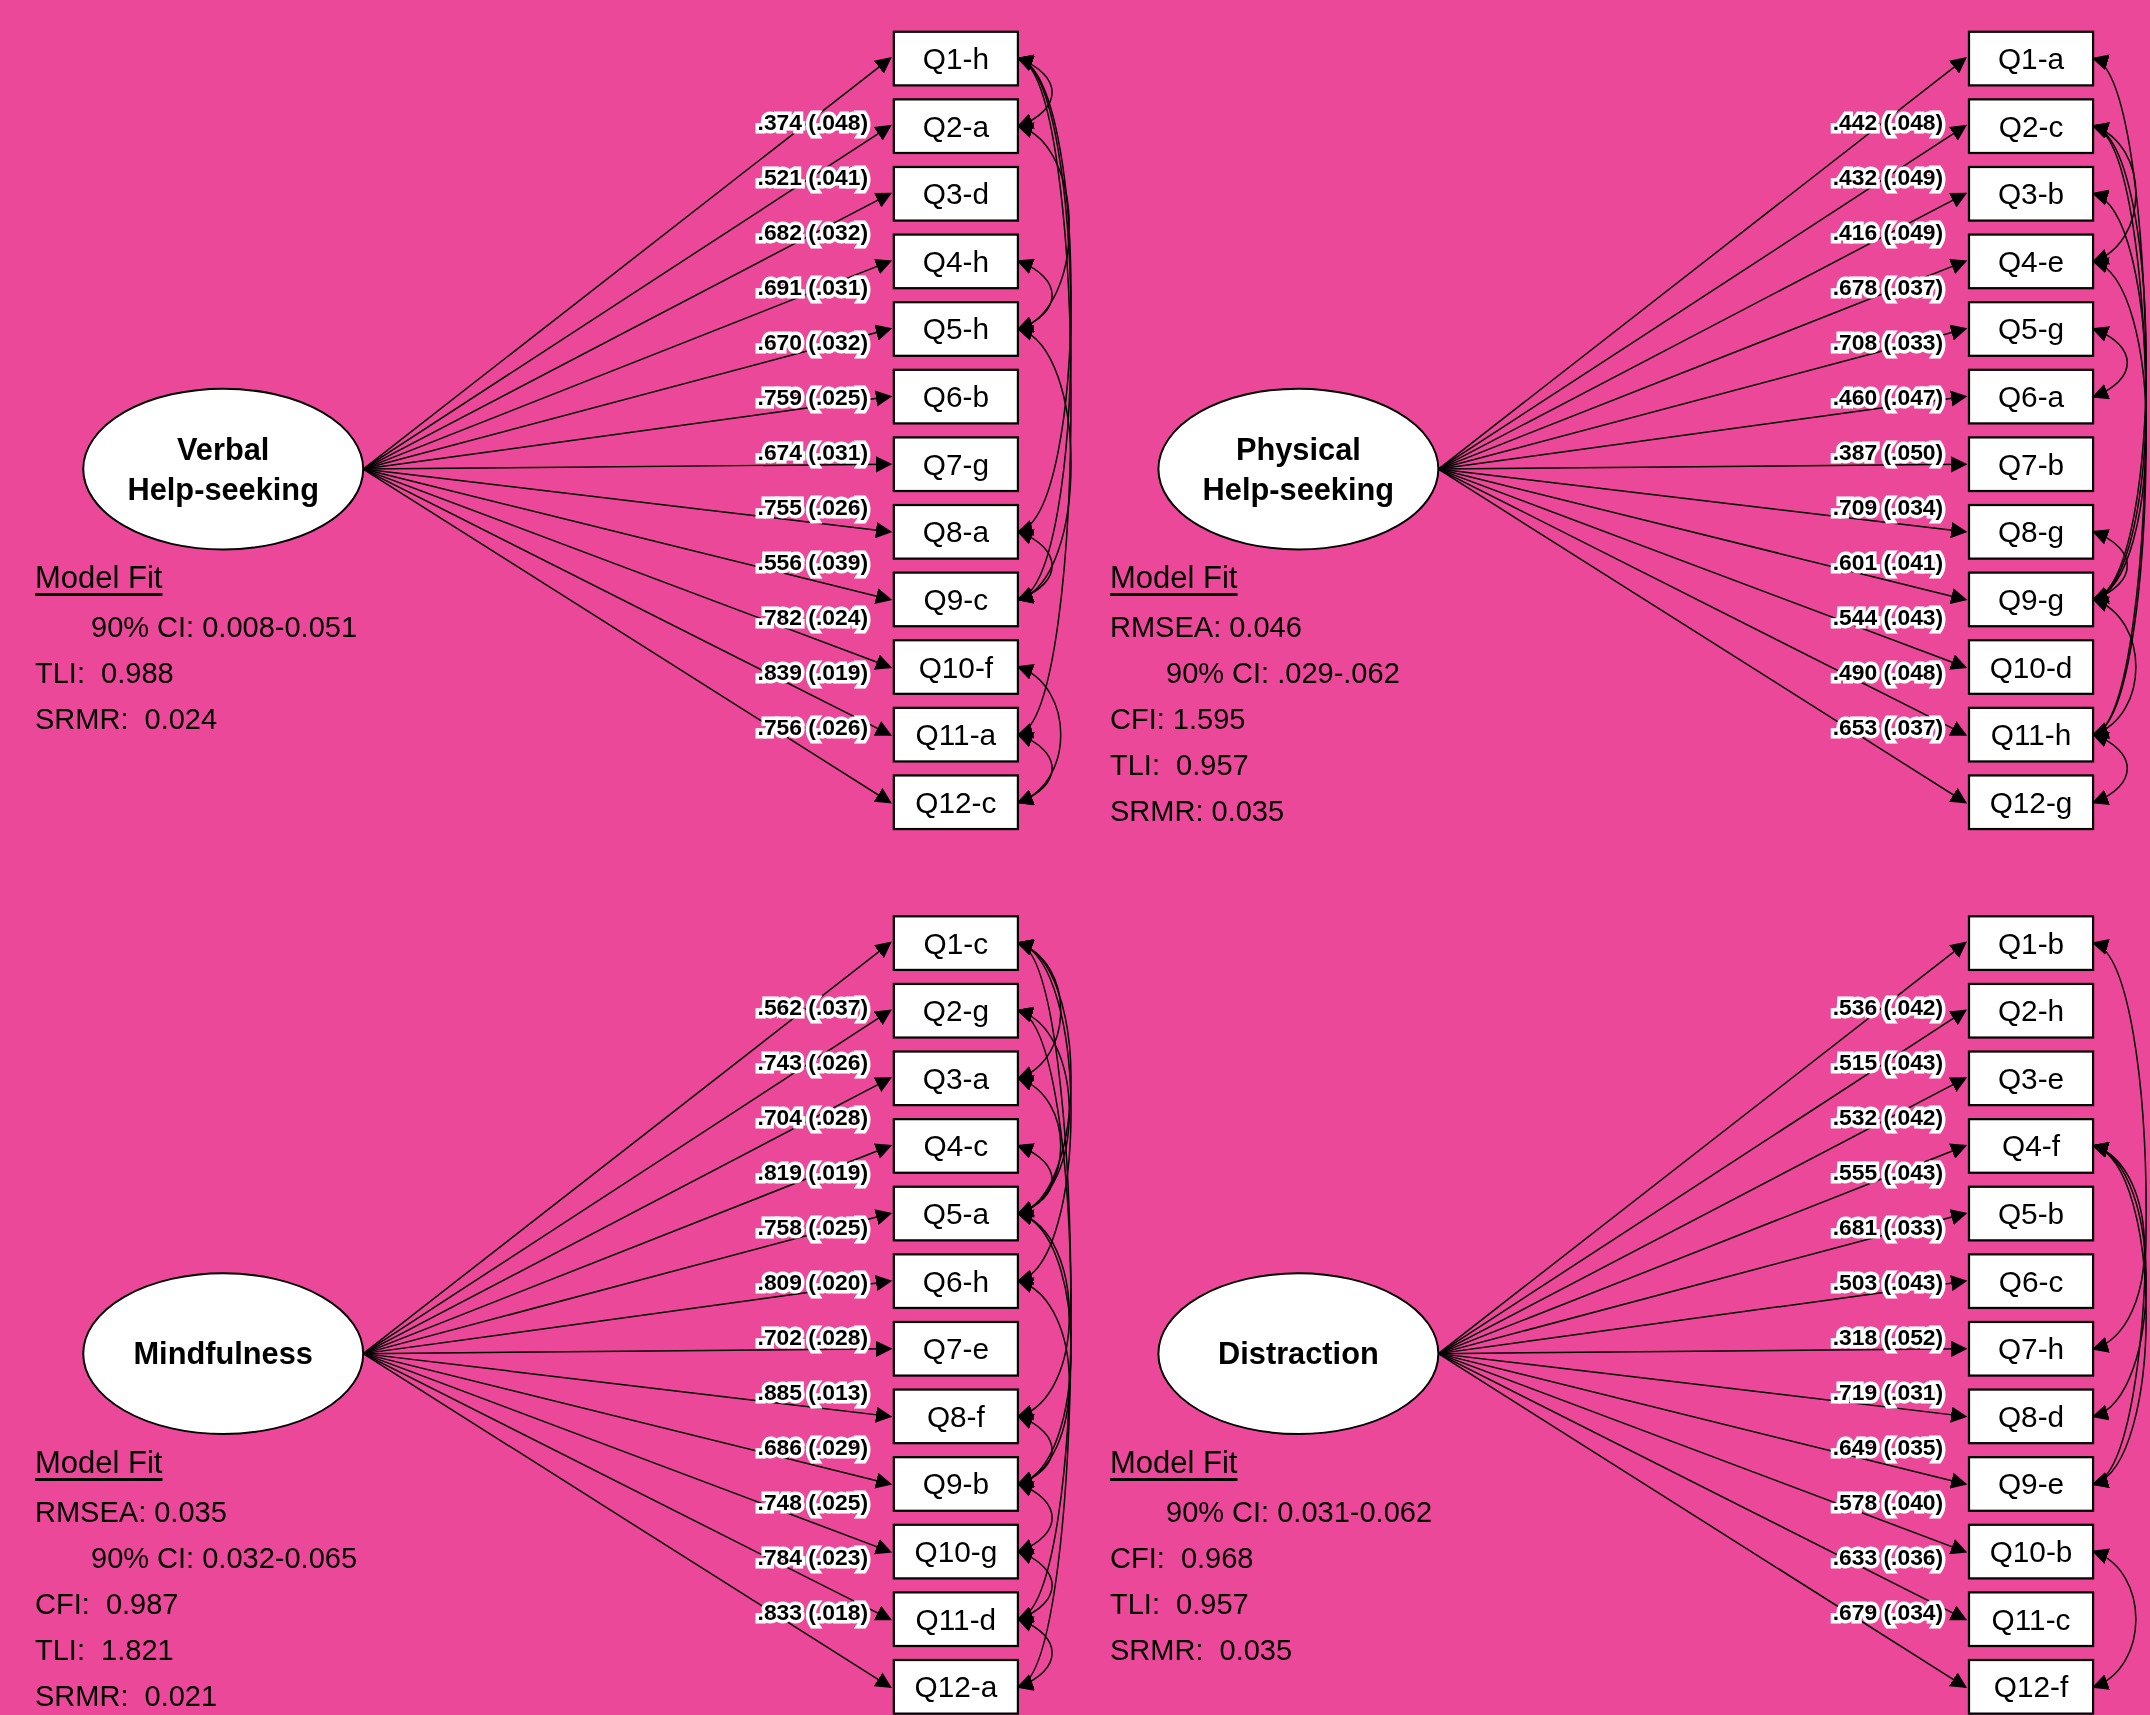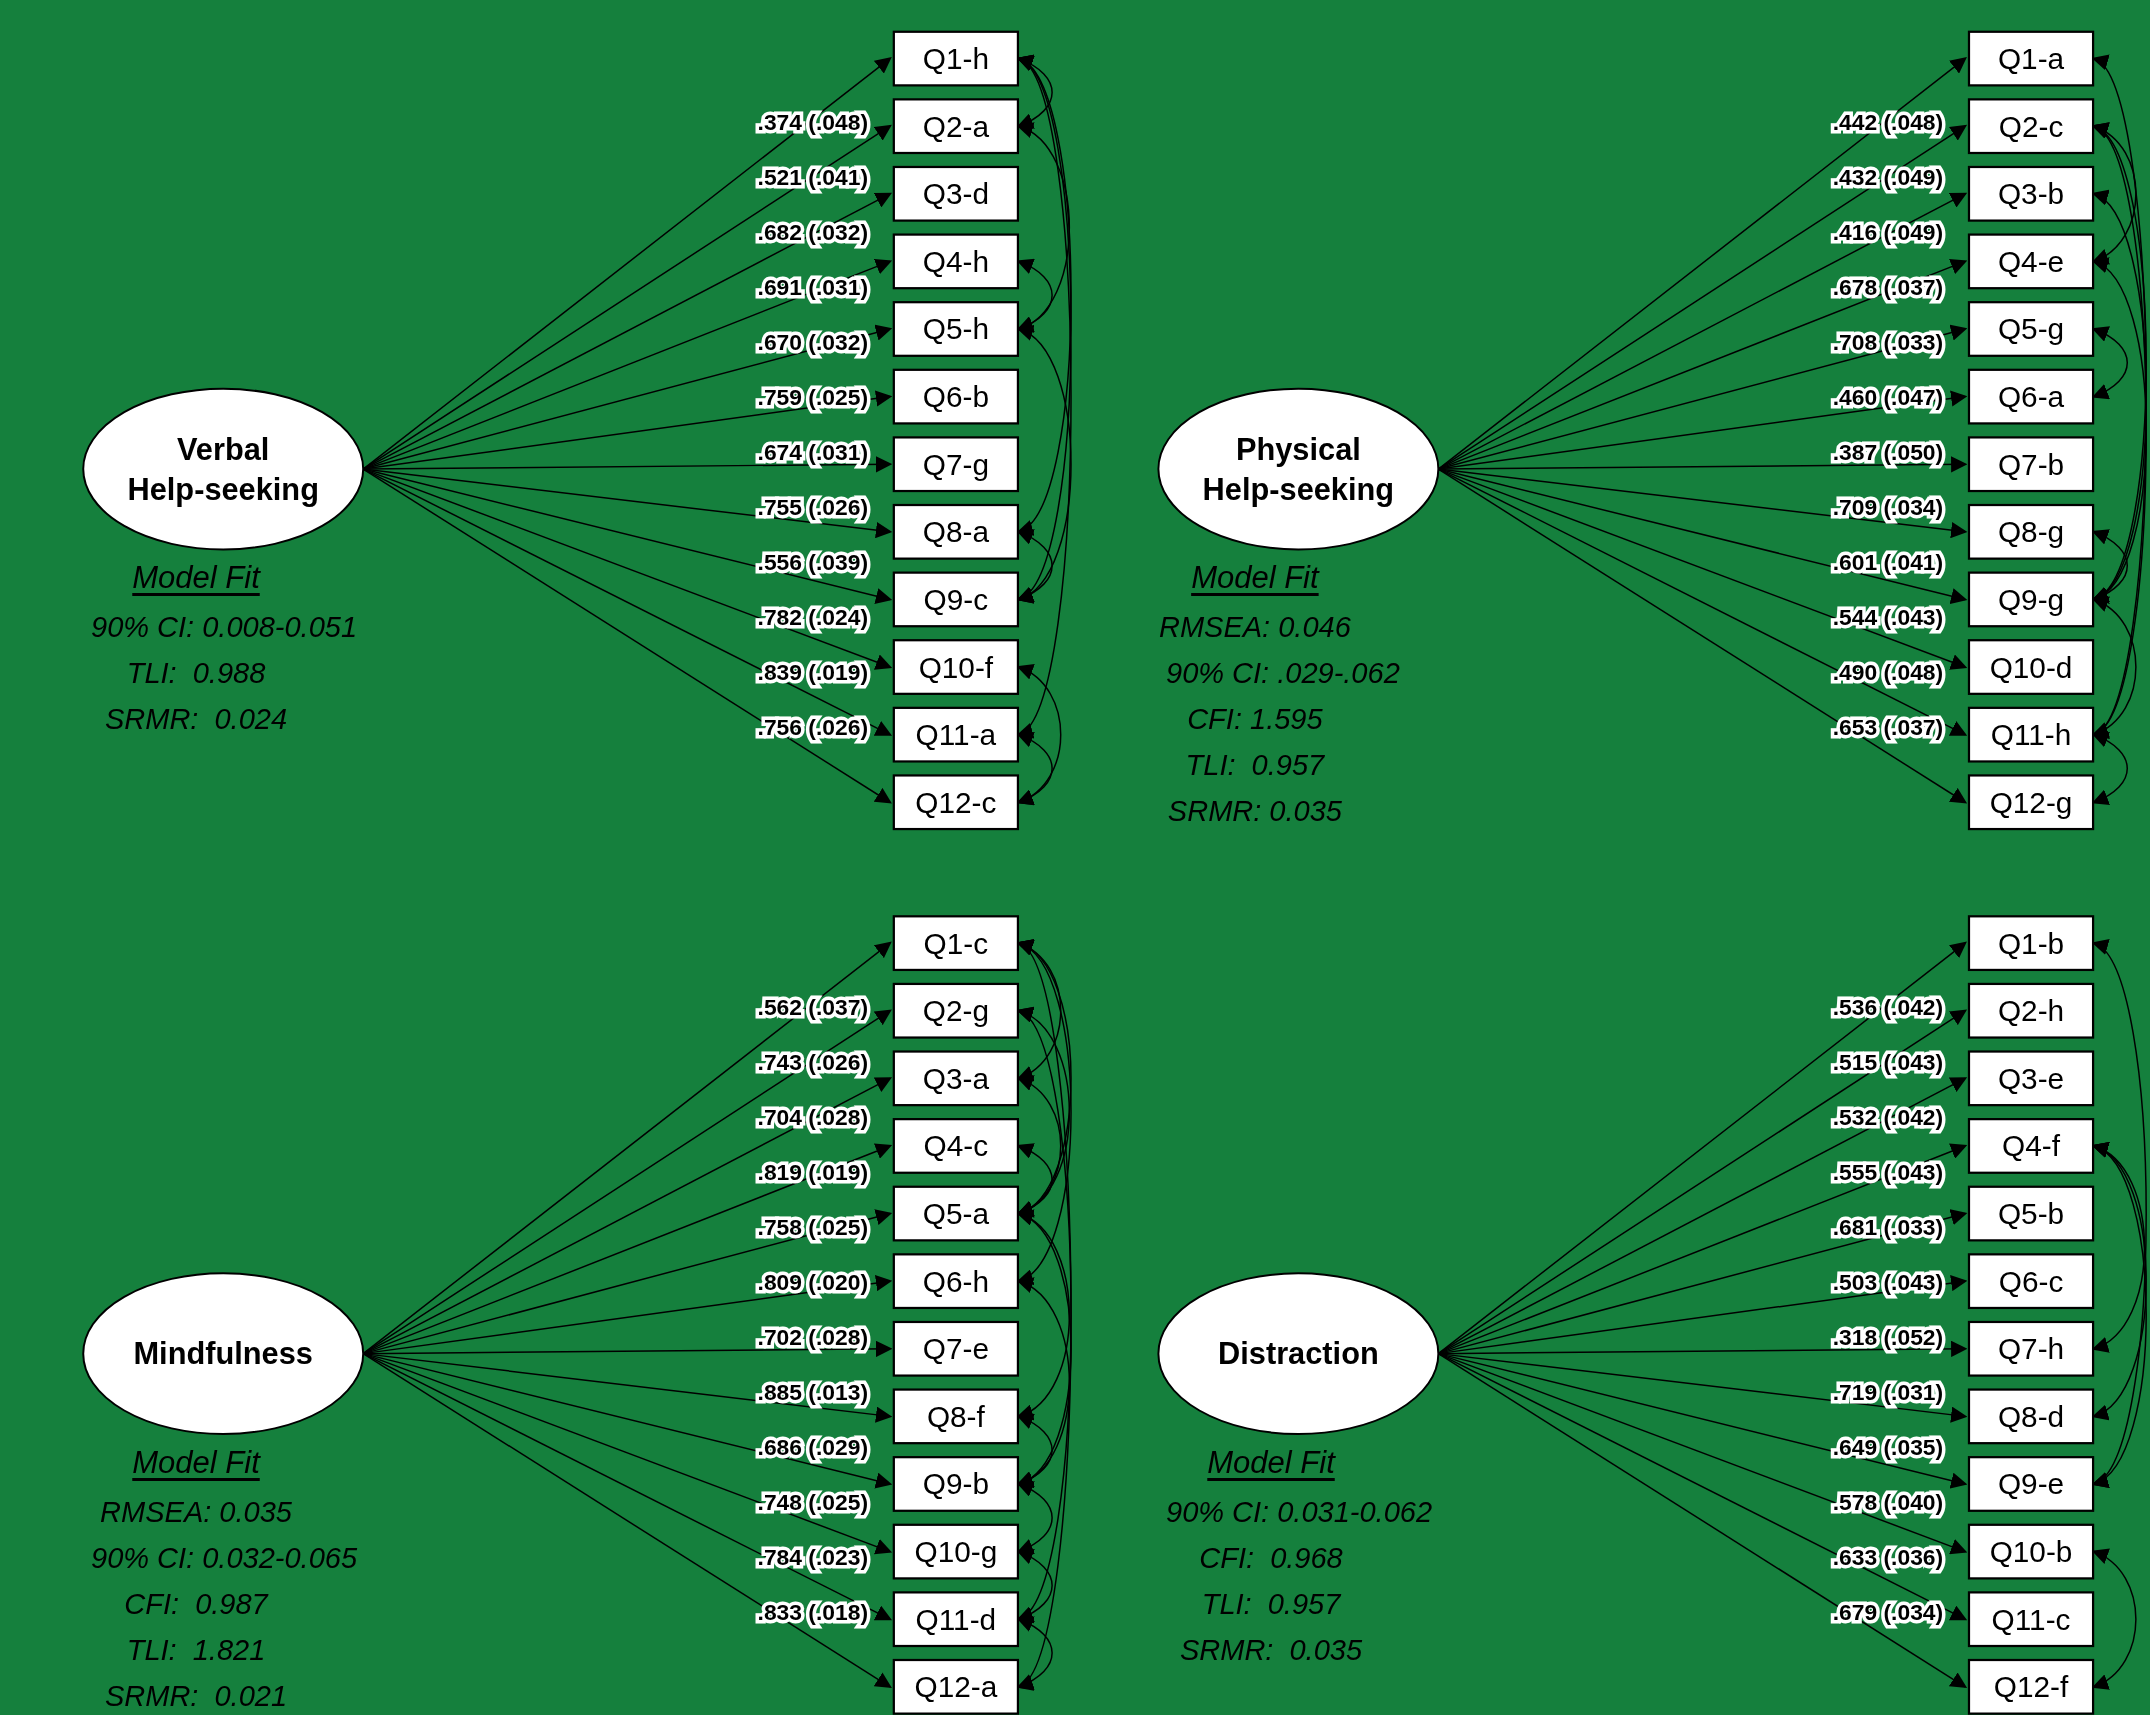--- a/index.html
+++ b/index.html
@@ -1,28 +1,26 @@
 <!DOCTYPE html>
 <html style="font-size:8px"><head>
 <meta charset="utf-8">
 <style>
   html,body{margin:0;padding:0;background:#ffffff;}
   #canvas{
     position:relative;
     width:2151px;height:1715px;
-    background:#15803d;
+    background:#ec4899;
     font-family:"Liberation Sans", sans-serif;
     overflow:hidden;
-    text-align:center;
   }
   #diagram{position:absolute;left:0;top:0;}
   .fit-block{
     position:absolute;
     color:#000;
-    font-style:italic;
   }
   .fit-title{
     font-size:31px;
     text-decoration:underline;
     text-underline-offset:5px;
     margin-bottom:8px;
     white-space:pre;
   }
   .fit-line{
     font-size:29px;

